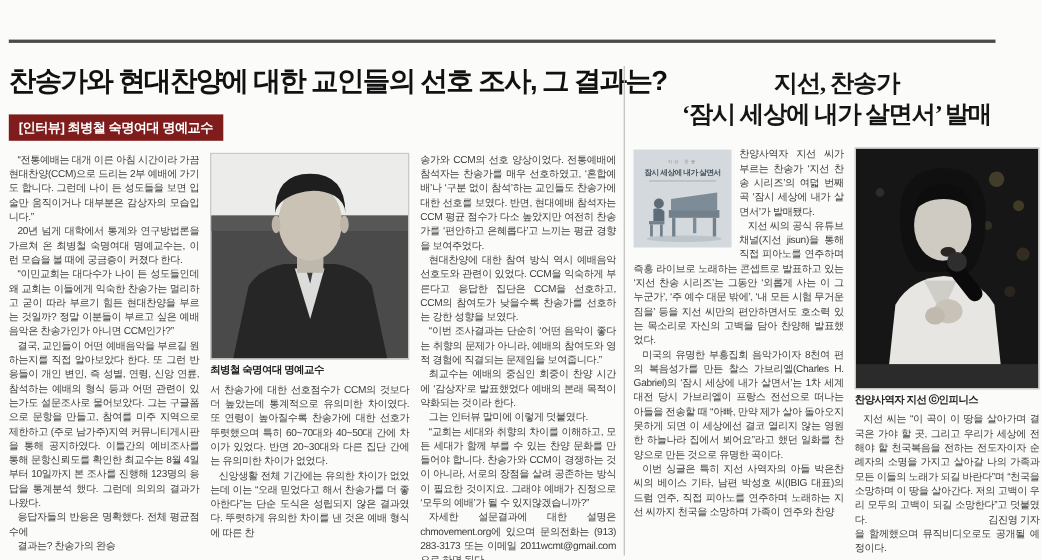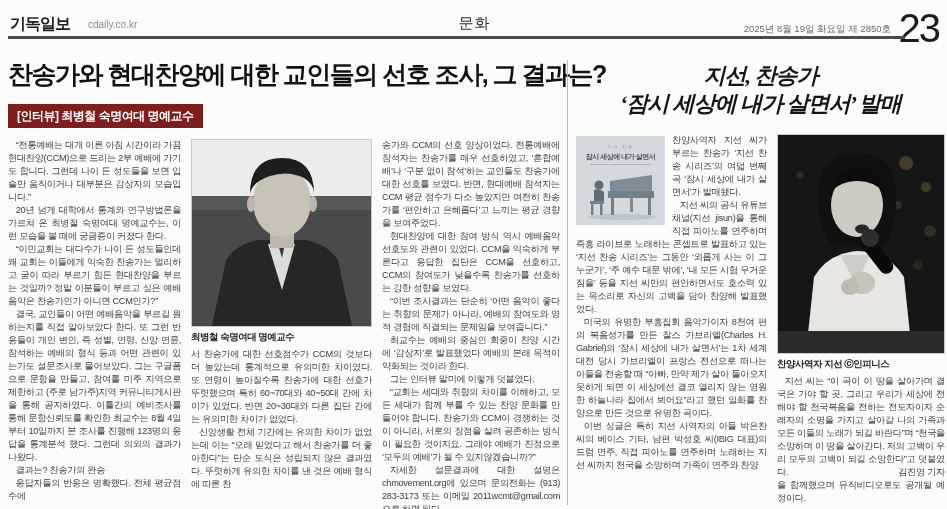--- a/index.html
+++ b/index.html
@@ -36,21 +36,21 @@
   figure { margin:0; }
   .photo-frame { width:100%; border:1px solid #c8c8c6; background:#ddd; overflow:hidden; line-height:0; }
   .photo-caption { font-size:9.5px; font-weight:bold; color:#222; letter-spacing:-0.5px; padding:4px 0 6px; line-height:11px; text-align:left; }
 
   
   .v-divider { position:absolute; left:567px; top:60px; bottom:4px; width:1px; background:#b9b9b7; }
 
   
   .right-article { position:absolute; left:576px; top:62px; width:369px; }
   .ra-title { text-align:center; font-family:"Liberation Serif","DejaVu Serif",serif;
-              font-weight:bold; color:#151515; letter-spacing:-1px;font-style:italic; }
+              font-weight:bold; color:#151515; letter-spacing:-1px; }
   .ra-title .t1 { font-size:22px; line-height:27px; }
   .ra-title .t2 { font-size:22px; line-height:29px; }
   .ra-cols { display:flex; margin-top:16px; gap:10px; }
   .ra-col-1 { width:191px; }
   .ra-col-2 { width:168px; }
 
   .album { float:left; width:89px; height:89px; margin:2px 7px 2px 0; position:relative;
            background:#d3d9dd; overflow:hidden; }
   .album-top { position:absolute; top:8px; left:0; right:0; text-align:center;
                font-size:4px; letter-spacing:2px; color:#97868a; }
@@ -59,41 +59,34 @@
   .album-eng { position:absolute; top:28px; left:14px; right:14px; height:1px; background:#a9b4bb; }
   .album svg { position:absolute; bottom:4px; left:0; }
 
   .ra-photo { width:168px; height:220px; }
 </style>
 </head>
 <body>
 
 <div class="page">
 
-  <div class="masthead">
-    <div class="brand">기독일보</div>
-    <div class="site">cdaily.co.kr</div>
-    <div class="section">문화</div>
-    <div class="dateline">2025년 8월 19일 화요일 제 2850호</div>
-    <div class="pagenum">23</div>
-  </div>
   <div class="mast-rule"></div>
 
   <div class="left-article">
     <div class="la-title">찬송가와 현대찬양에 대한 교인들의 선호 조사, 그 결과는?</div>
     <div class="kicker">[인터뷰] 최병철 숙명여대 명예교수</div>
 
     <div class="la-cols">
       <div class="col col-1">
         <p class="bp">“전통예배는 대개 이른 아침 시간이라 가끔 현대찬양(CCM)으로 드리는 2부 예배에 가기도 합니다. 그런데 나이 든 성도들을 보면 입술만 움직이거나 대부분은 감상자의 모습입니다.”</p>
         <p class="bp">20년 넘게 대학에서 통계와 연구방법론을 가르쳐 온 최병철 숙명여대 명예교수는, 이런 모습을 볼 때에 궁금증이 커졌다 한다.</p>
         <p class="bp">“이민교회는 대다수가 나이 든 성도들인데 왜 교회는 이들에게 익숙한 찬송가는 멀리하고 굳이 따라 부르기 힘든 현대찬양을 부르는 것일까? 정말 이분들이 부르고 싶은 예배음악은 찬송가인가 아니면 CCM인가?”</p>
         <p class="bp">결국, 교인들이 어떤 예배음악을 부르길 원하는지를 직접 알아보았다 한다. 또 그런 반응들이 개인 변인, 즉 성별, 연령, 신앙 연륜, 참석하는 예배의 형식 등과 어떤 관련이 있는가도 설문조사로 물어보았다. 그는 구글폼으로 문항을 만들고, 참여를 미주 지역으로 제한하고 (주로 남가주)지역 커뮤니티게시판을 통해 공지하였다. 이틀간의 예비조사를 통해 문항신뢰도를 확인한 최교수는 8월 4일부터 10일까지 본 조사를 진행해 123명의 응답을 통계분석 했다. 그런데 의외의 결과가 나왔다.</p>
+        <p class="bp">응답자들의 반응은 명확했다. 전체 평균점수에</p>
         <p class="bp">결과는? 찬송가의 완승</p>
-        <p class="bp">응답자들의 반응은 명확했다. 전체 평균점수에</p>
       </div>
 
       <div class="col col-2">
         <figure>
           <div class="photo-frame">
             <svg width="179" height="186" viewBox="0 0 179 186" xmlns="http://www.w3.org/2000/svg">
               <rect width="179" height="186" fill="#ececea"></rect>
               <rect x="0" y="56" width="179" height="130" fill="#4a4a4a"></rect>
               <rect x="0" y="56" width="179" height="14" fill="#575757"></rect>
               <path d="M20 186 L34 120 Q44 104 66 100 L113 100 Q136 104 146 120 L160 186 Z" fill="#262626"></path>

